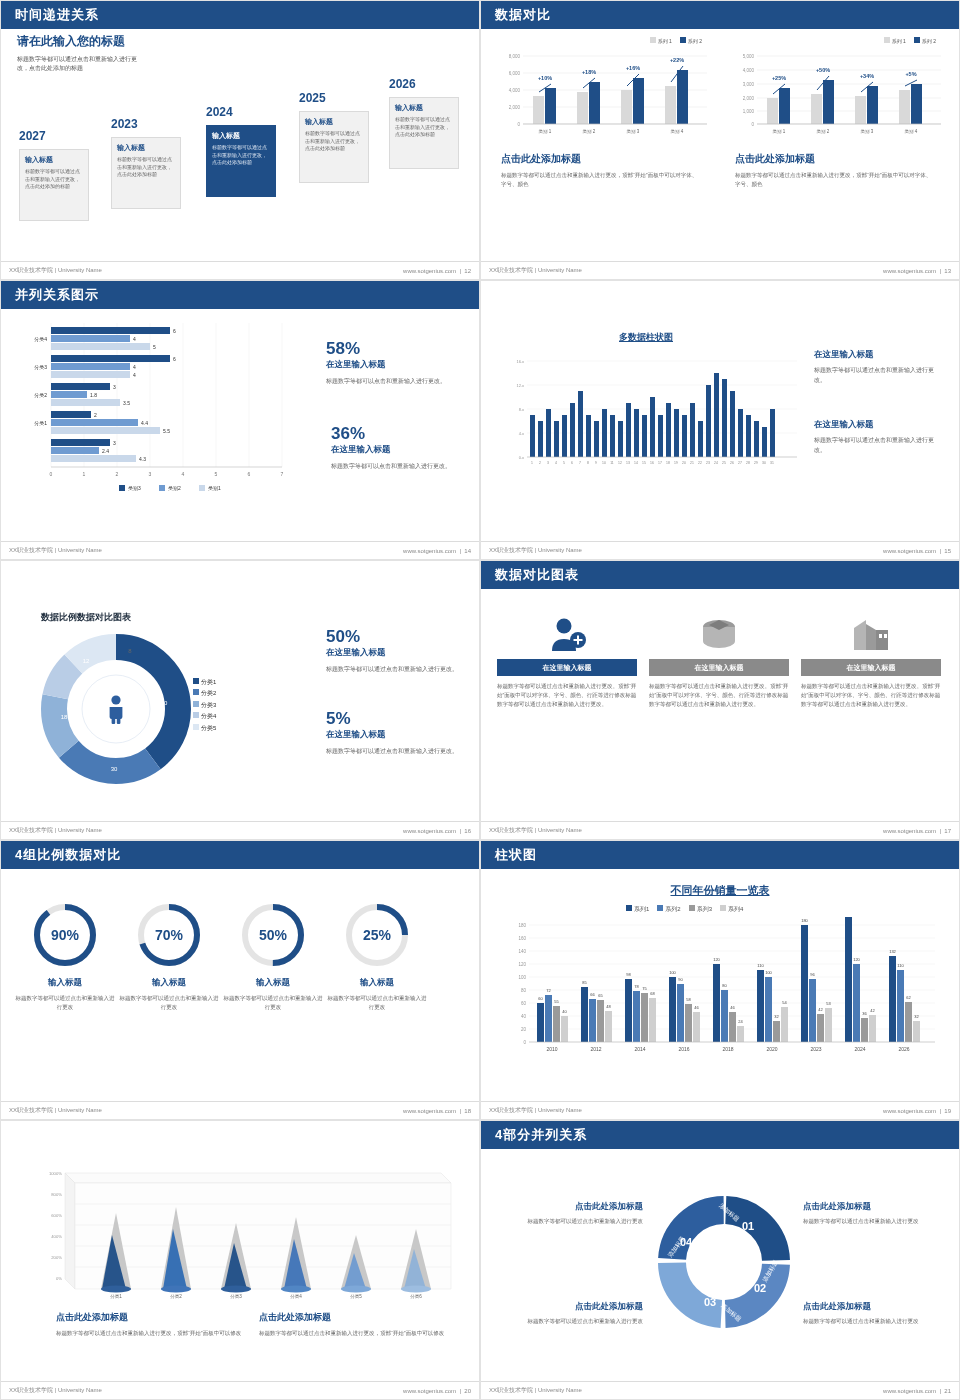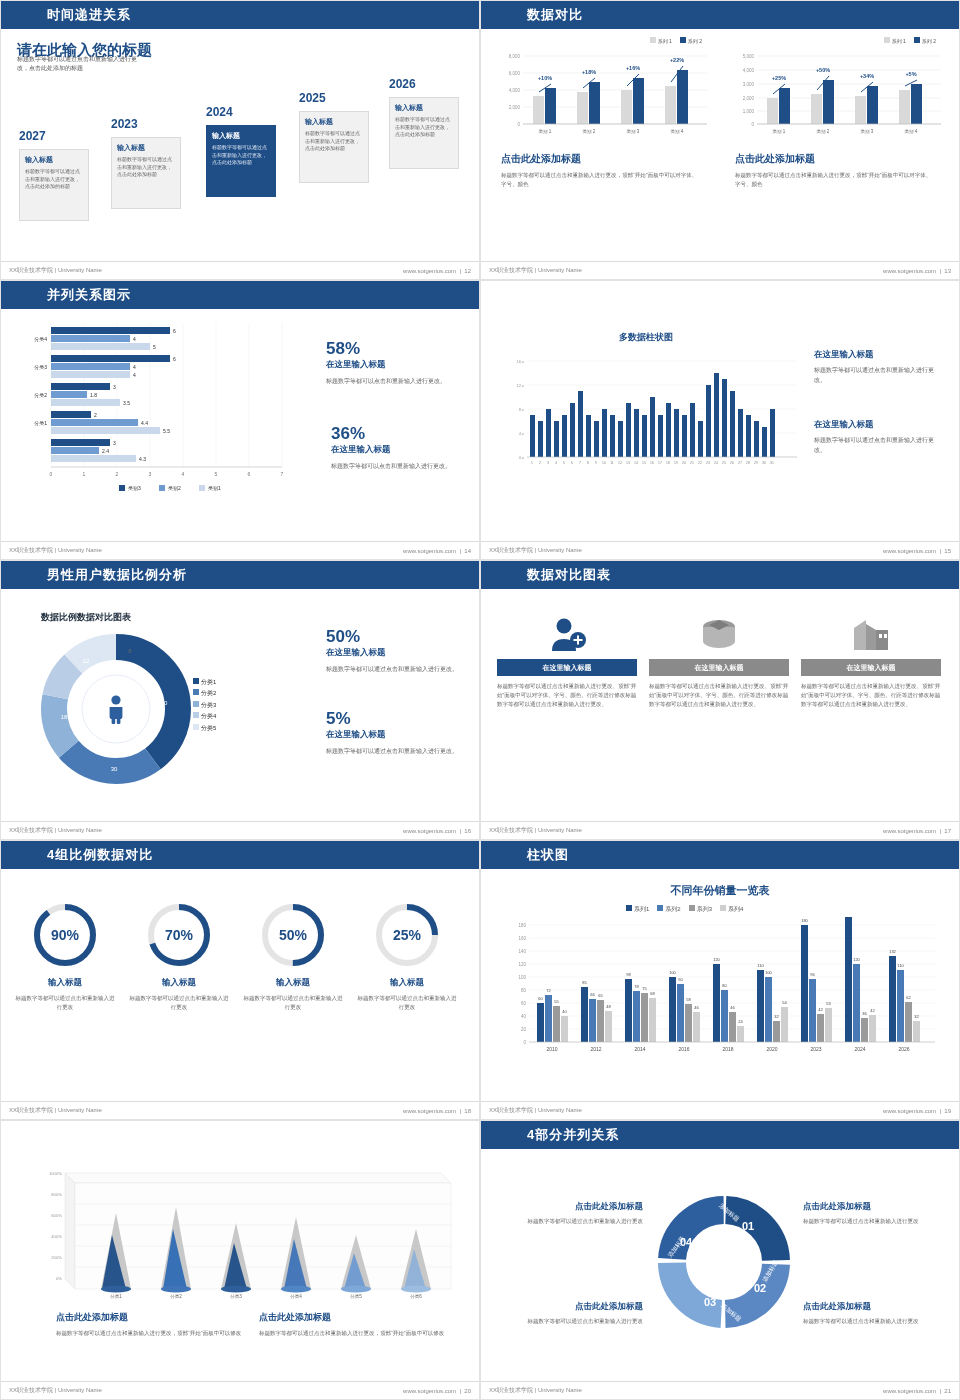--- a/index.html
+++ b/index.html
@@ -20,33 +20,33 @@
     border:1px solid #e2e2e2;
     overflow:hidden;
   }
   .hdr {
     height:28px;
     background:#1f4e87;
     display:flex; align-items:center;
     padding-left:14px;
   }
   .hdr span {
-    color:#fff; font-size:13px; font-weight:bold; letter-spacing:1px;margin-left:32px;
+    color:#fff; font-size:13px; font-weight:bold; letter-spacing:1px;
   }
   .ftr {
     position:absolute; bottom:0; left:0; right:0; height:18px;
     border-top:1px solid #dcdcdc;
     display:flex; align-items:center; justify-content:space-between;
     padding:0 8px;
     font-size:6px; color:#8a8a8a;
   }
   .body { position:absolute; top:28px; left:0; right:0; bottom:18px; }
 
   
-  .tl-title { font-size:15px; font-weight:bold; color:#1f4e87; position:absolute; left:16px; top:12px;}
+  .tl-title { font-size:12px; font-weight:bold; color:#1f4e87; position:absolute; left:16px; top:4px;}
   .tl-sub { font-size:6px; color:#555; position:absolute; left:16px; top:26px; width:120px; line-height:1.55; }
   .tl-year { position:absolute; font-size:12px; font-weight:bold; color:#1f4e87; }
   .tl-box {
     position:absolute; width:70px; padding:5px 5px 6px;
     background:#f1f1f1; border:1px solid #dadada;
   }
   .tl-box.active { background:#1f4e87; border-color:#1f4e87; }
   .tl-box .bt { font-size:7px; font-weight:bold; color:#1f4e87; display:block; margin-bottom:3px;}
   .tl-box.active .bt { color:#fff; }
   .tl-box .bd { font-size:5px; color:#666; line-height:1.5; display:block; }
@@ -59,21 +59,21 @@
   .cap-title { font-size:10px; font-weight:bold; color:#1f4e87; }
   .cap-text { font-size:5.5px; color:#666; line-height:1.6; }
 
   
   .hbar-wrap { position:absolute; left:10px; top:8px; width:280px; height:180px; }
   .pct-big { font-size:17px; font-weight:bold; color:#1f4e87; }
   .pct-sub { font-size:8.5px; font-weight:bold; color:#1f4e87; }
   .pct-txt { font-size:6px; color:#666; line-height:1.6; }
 
   
-  .chart-title { font-size:9px; font-weight:bold; color:#1f4e87; text-align:center; }
+  .chart-title { font-size:9px; font-weight:bold; color:#1f4e87; text-align:center;text-decoration:underline; }
 
   
   .donut-title { font-size:9px; font-weight:bold; color:#1f2d3d; text-align:left; }
   .lg-list { font-size:6px; color:#333; line-height:1.9; }
 
   
   .card { position:absolute; width:140px; }
   .card .bar { height:17px; display:flex; align-items:center; justify-content:center;
                font-size:7px; color:#fff; font-weight:bold; }
   .card .txt { font-size:5.5px; color:#666; line-height:1.65; margin-top:6px; }
@@ -458,23 +458,20 @@
         <div class="pct-txt" style="margin-top:5px;">标题数字等都可以通过点击和重新输入进行更改。</div>
       </div>
     </div>
     <div class="ftr">
       <span>XX职业技术学院 | University Name</span>
       <span><span>www.sotgenius.com</span> &nbsp;|&nbsp; <span>15</span></span>
     </div>
   </div>
 
   <div class="slide">
-    <div class="hdr">
-      <span>男性用户数据比例分析</span>
-    </div>
     <div class="body">
       <div class="donut-title" style="position:absolute; left:40px; top:22px; width:180px;">数据比例数据对比图表</div>
 
       <svg style="position:absolute; left:30px; top:40px;" width="190" height="160" viewBox="0 0 190 160">
         <g transform="translate(85,80)">
           <circle r="62" fill="none" stroke="#1f4e87" stroke-width="26" stroke-dasharray="155 234" transform="rotate(-90)"></circle>
           <circle r="62" fill="none" stroke="#4a7ab5" stroke-width="26" stroke-dasharray="93 296" stroke-dashoffset="-155" transform="rotate(-90)"></circle>
           <circle r="62" fill="none" stroke="#8fb2d8" stroke-width="26" stroke-dasharray="56 333" stroke-dashoffset="-248" transform="rotate(-90)"></circle>
           <circle r="62" fill="none" stroke="#b9cde6" stroke-width="26" stroke-dasharray="38 351" stroke-dashoffset="-304" transform="rotate(-90)"></circle>
           <circle r="62" fill="none" stroke="#dce7f3" stroke-width="26" stroke-dasharray="47 342" stroke-dashoffset="-342" transform="rotate(-90)"></circle>
@@ -570,21 +567,21 @@
       <span>XX职业技术学院 | University Name</span>
       <span><span>www.sotgenius.com</span> &nbsp;|&nbsp; <span>17</span></span>
     </div>
   </div>
 
   <div class="slide">
     <div class="hdr">
       <span>4组比例数据对比</span>
     </div>
     <div class="body">
-      <div style="position:absolute; left:14px; top:30px; display:flex; gap:14px;">
+      <div style="position:absolute; left:14px; top:30px; display:flex; gap:4px;">
 
         <div style="width:100px;">
           <svg width="100" height="72" viewBox="0 0 100 72">
             <circle cx="50" cy="36" r="28" fill="none" stroke="#e4e4e4" stroke-width="6"></circle>
             <circle cx="50" cy="36" r="28" fill="none" stroke="#1f4e87" stroke-width="6" stroke-dasharray="158 176" transform="rotate(-90 50 36)" stroke-linecap="butt"></circle>
             <text x="50" y="41" font-size="14" font-weight="bold" fill="#1f4e87" text-anchor="middle">90%</text>
           </svg>
           <div class="ring-label">输入标题</div>
           <div class="ring-txt">标题数字等都可以通过点击和重新输入进行更改</div>
         </div>

